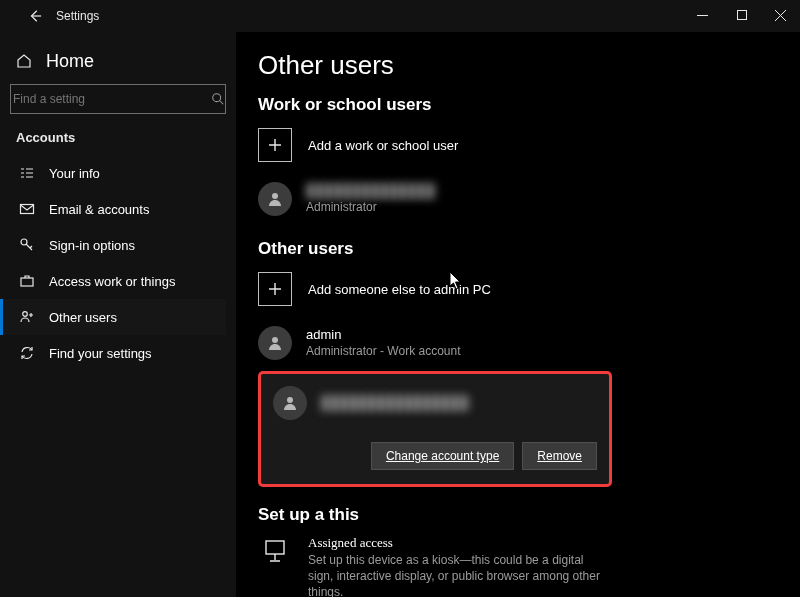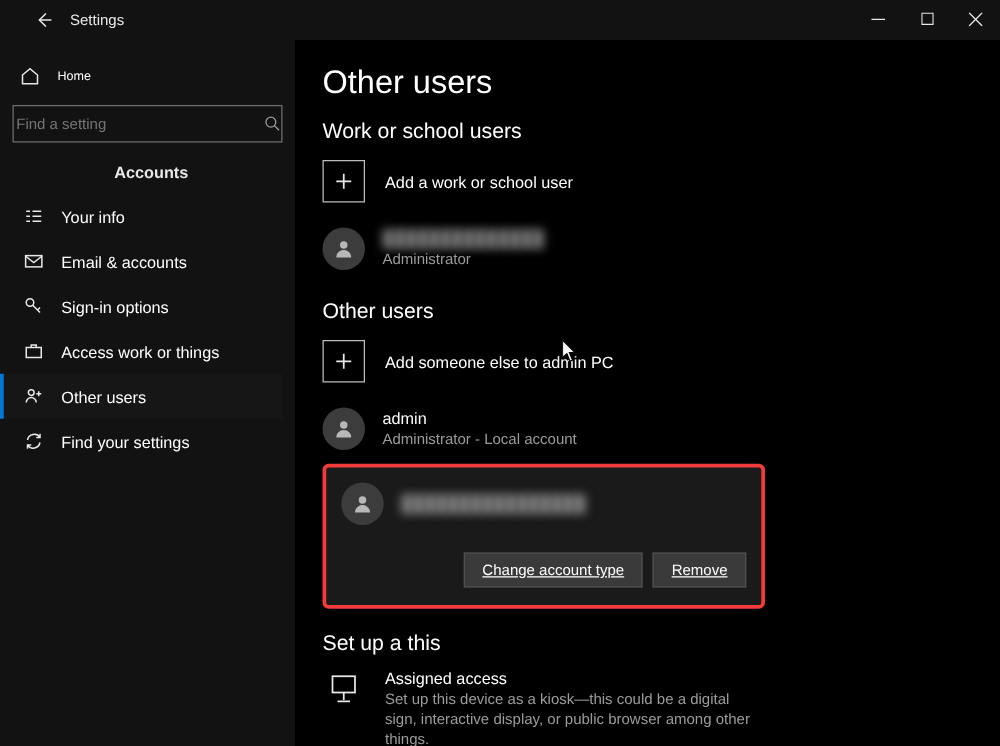--- a/index.html
+++ b/index.html
@@ -34,47 +34,47 @@
   .winbtns{position:absolute;right:0;top:0;display:flex;}
   .winbtn{width:39px;height:30px;display:flex;align-items:center;justify-content:center;cursor:pointer;}
   .winbtn svg{stroke:#e8e8e8;}
   .body{display:flex;height:calc(597px - 32px);}
   .side{
     width:236px;flex:0 0 236px;background:var(--bg-left);
     padding:12px 10px 0 10px;position:relative;
   }
   .home{display:flex;align-items:center;height:34px;gap:14px;padding-left:6px;cursor:pointer;}
   .home svg{flex:0 0 auto;}
-  .home span{font-size:10px;}
+  .home span{font-size:18px;}
   .search{
     margin-top:6px;height:30px;border:1px solid var(--field-border);
     display:flex;align-items:center;padding:0 0;cursor:text;
   }
   .search input{
     flex:1;background:transparent;border:0;outline:0;color:var(--text);
     font-size:12px;
   }
   .search svg{flex:0 0 auto;}
   .category{
-    margin:16px 0 10px 6px;font-size:13px;font-weight:600;color:#e8e8e8;text-align:center;
+    margin:16px 0 10px 6px;font-size:13px;font-weight:600;color:#e8e8e8;
   }
   .navlist{margin-top:10px;}
   .navitem{
     display:flex;align-items:center;gap:14px;
     height:36px;padding-left:6px;cursor:pointer;font-size:13px;
     position:relative;border-left:3px solid transparent;margin-left:-10px;padding-left:16px;
   }
   .navitem.selected{border-left:3px solid var(--accent);background:rgba(255,255,255,0.02);}
   .navitem svg{width:16px;height:16px;flex:0 0 auto;}
   .main{
     flex:1;background:var(--bg-right);
     padding:18px 22px 0 22px;overflow:hidden;position:relative;
   }
   h1{font-size:26px;font-weight:400;margin:0 0 14px 0;}
-  h2{font-size:17px;font-weight:400;margin:6px 0 10px 0;}
+  h2{font-size:17px;font-weight:700;margin:6px 0 10px 0;}
   .addrow{display:flex;align-items:center;gap:16px;height:40px;margin-bottom:12px;}
   .plus{
     width:34px;height:34px;border:1px solid #bdbdbd;display:flex;align-items:center;justify-content:center;
     cursor:pointer;
   }
   .plus svg{stroke:#e8e8e8;}
   .addrow span{font-size:13px;}
   .userrow{display:flex;align-items:center;gap:14px;height:44px;margin-bottom:6px;}
   .avatar{
     width:34px;height:34px;border-radius:50%;background:#3c3c3c;
@@ -94,21 +94,21 @@
   }
   .hlcard .userrow{height:auto;align-items:center;margin-bottom:22px;}
   .btnrow{display:flex;justify-content:flex-end;gap:8px;}
   .btn{
     background:var(--btn);border:1px solid var(--btn-border);
     color:var(--text);font-size:12px;padding:6px 14px;cursor:pointer;text-decoration:underline;
   }
   .kiosk h2{margin-top:18px;}
   .krow{display:flex;gap:16px;margin-top:6px;}
   .kicon{width:34px;display:flex;justify-content:center;padding-top:4px;}
-  .kdesc .ktitle{font-size:13px;}
+  .kdesc .ktitle{font-size:13px;font-family:Liberation Serif, serif;}
   .kdesc .ksub{font-size:12px;color:var(--text-dim);line-height:1.35;margin-top:1px;max-width:300px;}
   .cursor{
     position:absolute;pointer-events:none;
   }
   .cursor svg{fill:#fff;stroke:#000;stroke-width:1;}
 </style>
 </head>
 <body>
 
 <div class="titlebar">
@@ -238,21 +238,21 @@
     </div>
     <div class="userrow">
       <div class="avatar">
           <svg width="16" height="16" viewBox="0 0 16 16">
             <circle cx="8" cy="5" r="3"></circle>
             <path d="M2 15c0-3.3 2.7-6 6-6s6 2.7 6 6z"></path>
           </svg>
         </div>
       <div class="uinfo">
         <span class="uname">admin</span>
-        <span class="urole">Administrator - Local account</span>
+        <span class="urole">Administrator - Work account</span>
       </div>
     </div>
 
     <div class="hlcard">
       <div class="userrow">
         <div class="avatar">
             <svg width="16" height="16" viewBox="0 0 16 16">
               <circle cx="8" cy="5" r="3"></circle>
               <path d="M2 15c0-3.3 2.7-6 6-6s6 2.7 6 6z"></path>
             </svg>

